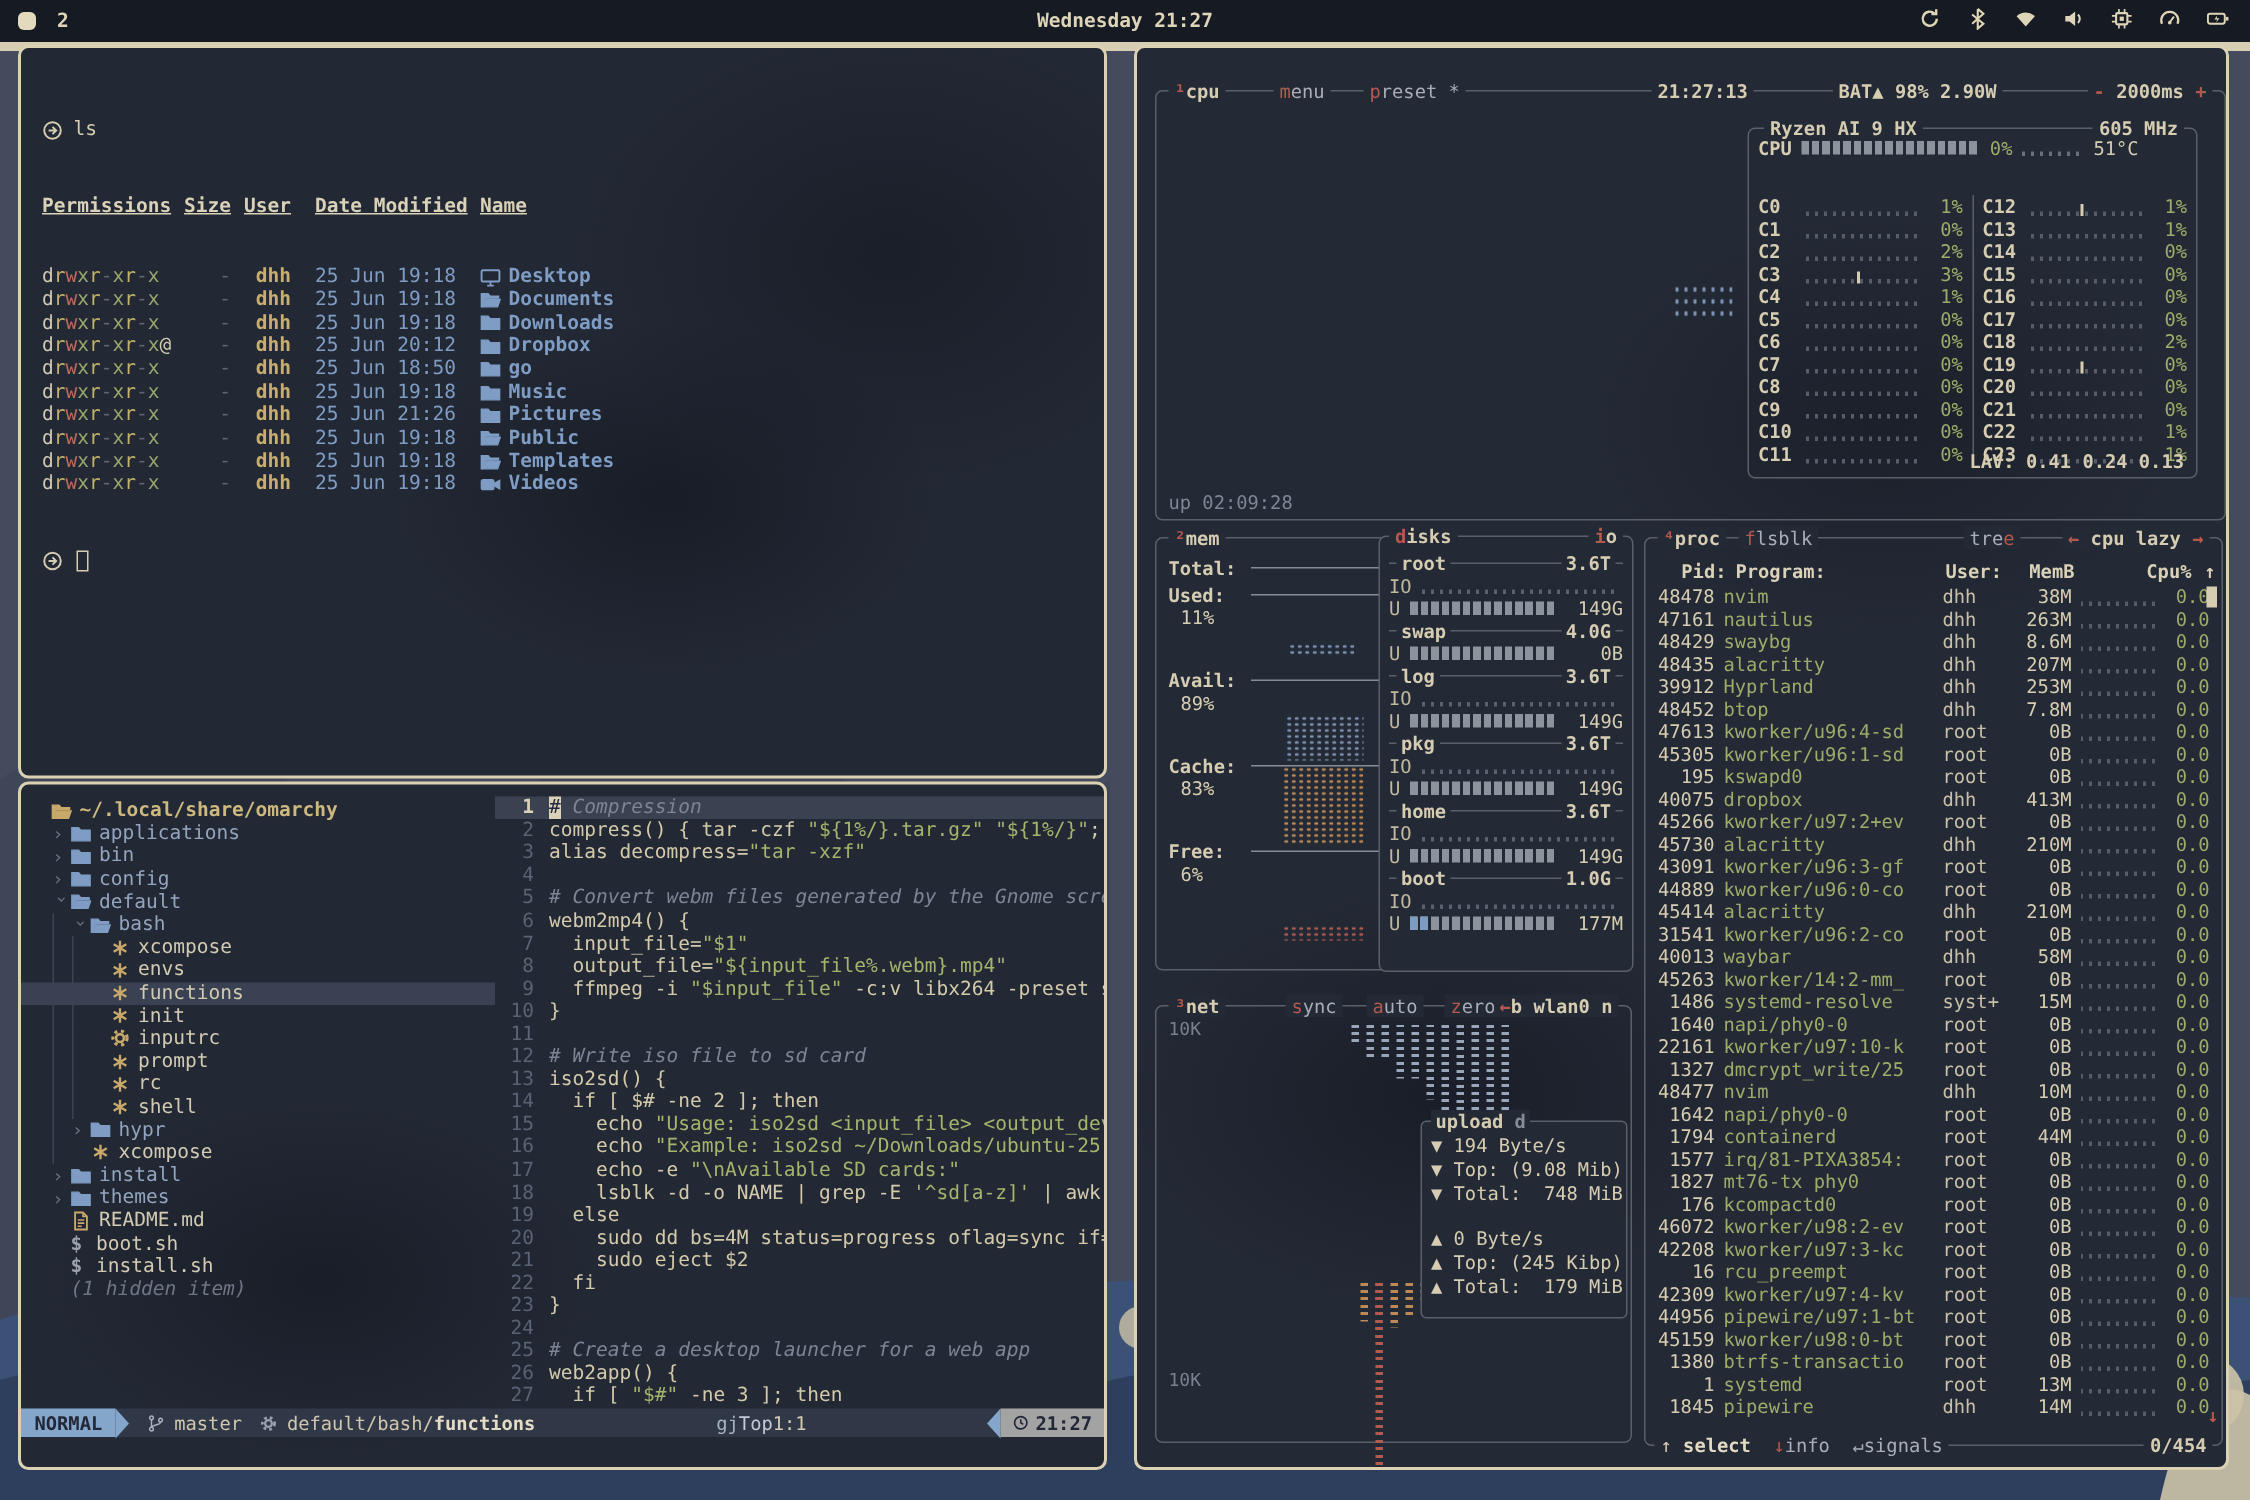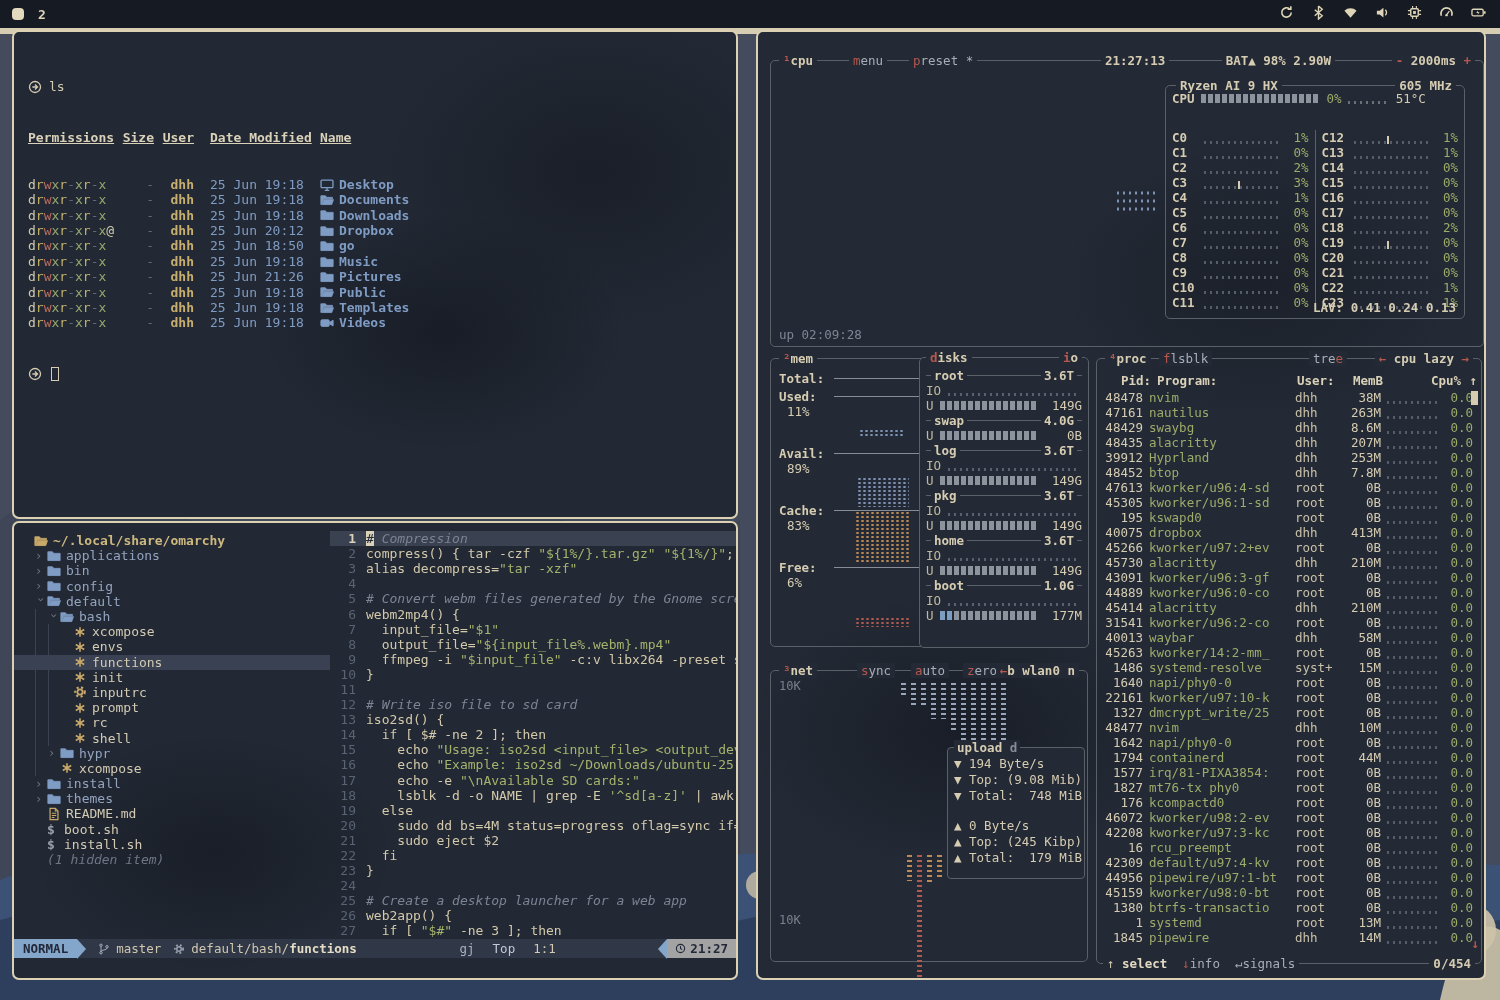--- a/index.html
+++ b/index.html
@@ -62,21 +62,21 @@
   .cur .lnum{color:#d9d1b8;font-weight:bold}
   .ct{color:#d3c9ab}.cs{color:#a5b36d}.cc{color:#7c8495;font-style:italic}
   .ccur{background:#d9d1b8;color:#23293a}
   .statusline{position:absolute;left:0;right:0;bottom:20px;height:19px;background:#303747;
     display:flex;align-items:center;font-size:12.5px}
   .mode{background:#84a6cb;color:#222838;font-weight:bold;padding:0 9px;height:100%;display:flex;align-items:center}
   .arrow-r{width:0;height:0;border-top:10px solid transparent;border-bottom:10px solid transparent;border-left:9px solid #84a6cb}
   .arrow-l{width:0;height:0;border-top:10px solid transparent;border-bottom:10px solid transparent;border-right:9px solid #84a6cb;margin-left:auto}
   .slseg{display:flex;align-items:center;gap:6px;margin-left:12px;color:#cfc7ae}
   .slseg svg{width:12px;height:12px}
-  .slright{display:flex;align-items:center;gap:18px;margin-left:auto;color:#a9b2c2}
+  .slright{display:flex;align-items:center;margin-left:auto;color:#a9b2c2}
   .slpath b{color:#e4dcc4}
   .timebadge{background:#a3a3a3;color:#222838;font-weight:bold;height:100%;display:flex;align-items:center;gap:4px;padding:0 8px}
   .timebadge svg{width:11px;height:11px}
   .cmdline{position:absolute;left:0;right:0;bottom:0;height:20px}
   
   .bbox{position:absolute;border:1px solid #5a6068;border-radius:5px;font-size:12.5px}
   .btitle{position:absolute;top:-8px;background:#242a35;padding:0 4px;font-weight:bold;color:#d5ccb2;white-space:pre}
   .bfoot{position:absolute;bottom:-8px;background:#242a35;padding:0 4px;white-space:pre}
   .key{color:#b5584e}
   .grn{color:#9dab6a}
@@ -241,20 +241,21 @@
   <circle cx="1330" cy="882" r="18" fill="#cdc3a8" opacity=".85"></circle>
     <circle cx="1470" cy="930" r="26" fill="#cdc3a8" opacity=".9"></circle>
   <path d="M1440 1000 q20 -90 60 -70 V1000 Z" fill="#cdc3a8" opacity=".9"></path>
 </svg>
 
 <div class="topbar">
   <div class="ws">
     <span class="wsdot"></span>
     <span>2</span>
   </div>
+  <div class="clock">Wednesday 21:27</div>
   <div class="tray">
       <span><svg class="" viewBox="0 0 16 16">
           <use href="#sym-refresh"></use>
         </svg></span>
       <span><svg class="" viewBox="0 0 16 16">
           <use href="#sym-bt"></use>
         </svg></span>
       <span><svg class="" viewBox="0 0 16 16">
           <use href="#sym-wifi"></use>
         </svg></span>
@@ -998,21 +999,21 @@
         <div class="procrow">
           <span class="ppid">16</span>
           <span class="pprog">rcu_preempt</span>
           <span class="puser">root</span>
           <span class="pmem">0B</span>
           <div class="dots pdots"></div>
           <span class="pcpu">0.0</span>
         </div>
         <div class="procrow">
           <span class="ppid">42309</span>
-          <span class="pprog">default/u97:4-kv</span>
+          <span class="pprog">kworker/u97:4-kv</span>
           <span class="puser">root</span>
           <span class="pmem">0B</span>
           <div class="dots pdots"></div>
           <span class="pcpu">0.0</span>
         </div>
         <div class="procrow">
           <span class="ppid">44956</span>
           <span class="pprog">pipewire/u97:1-bt</span>
           <span class="puser">root</span>
           <span class="pmem">0B</span>

